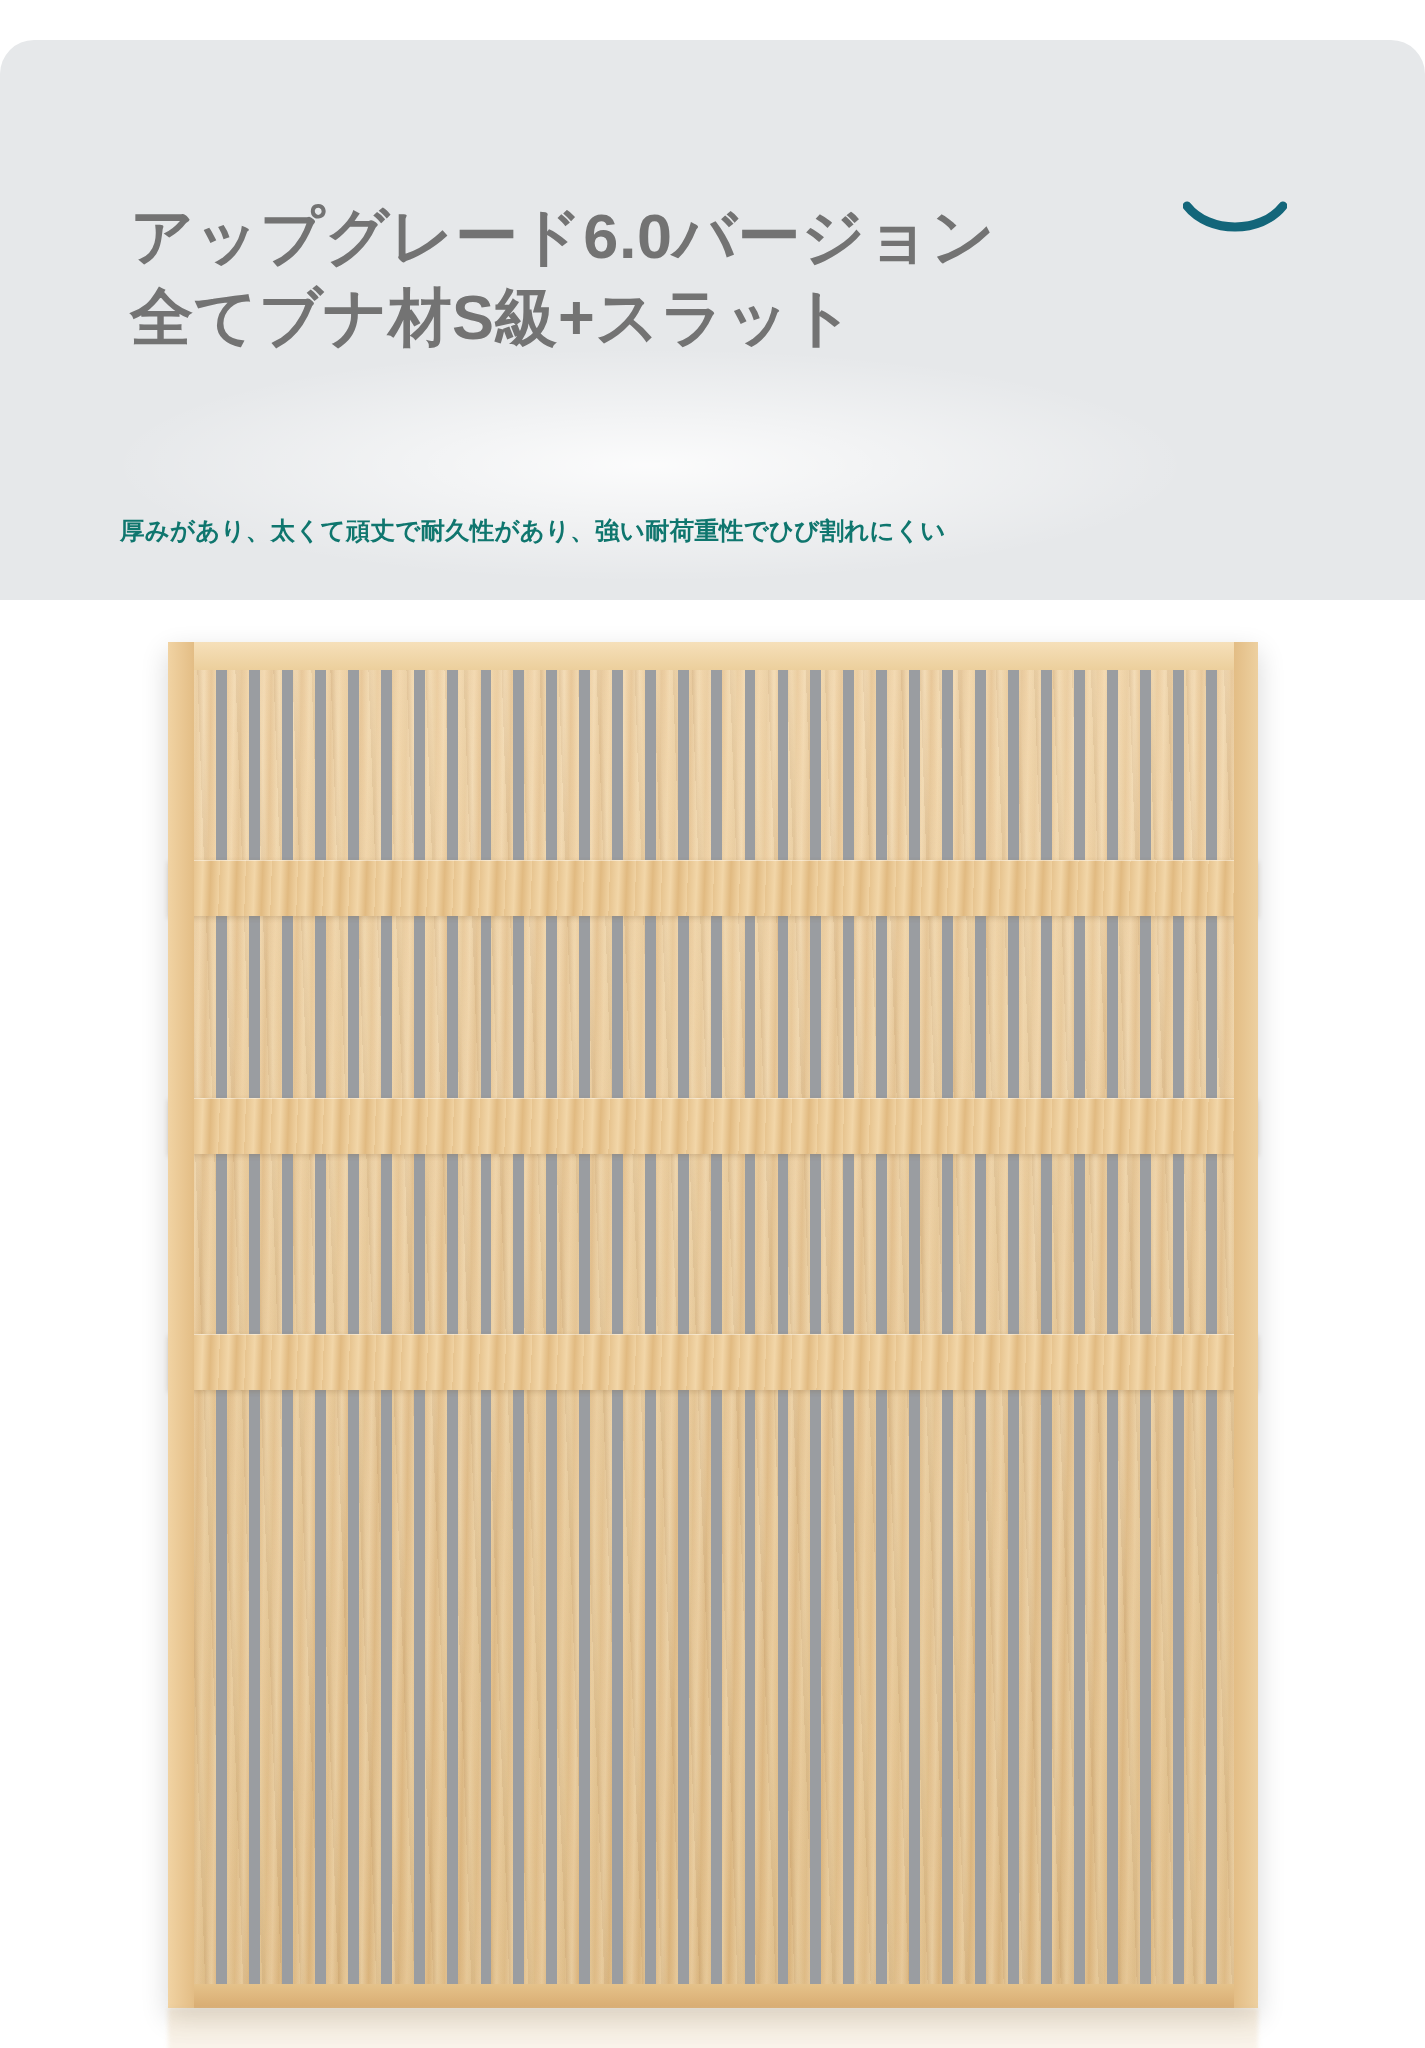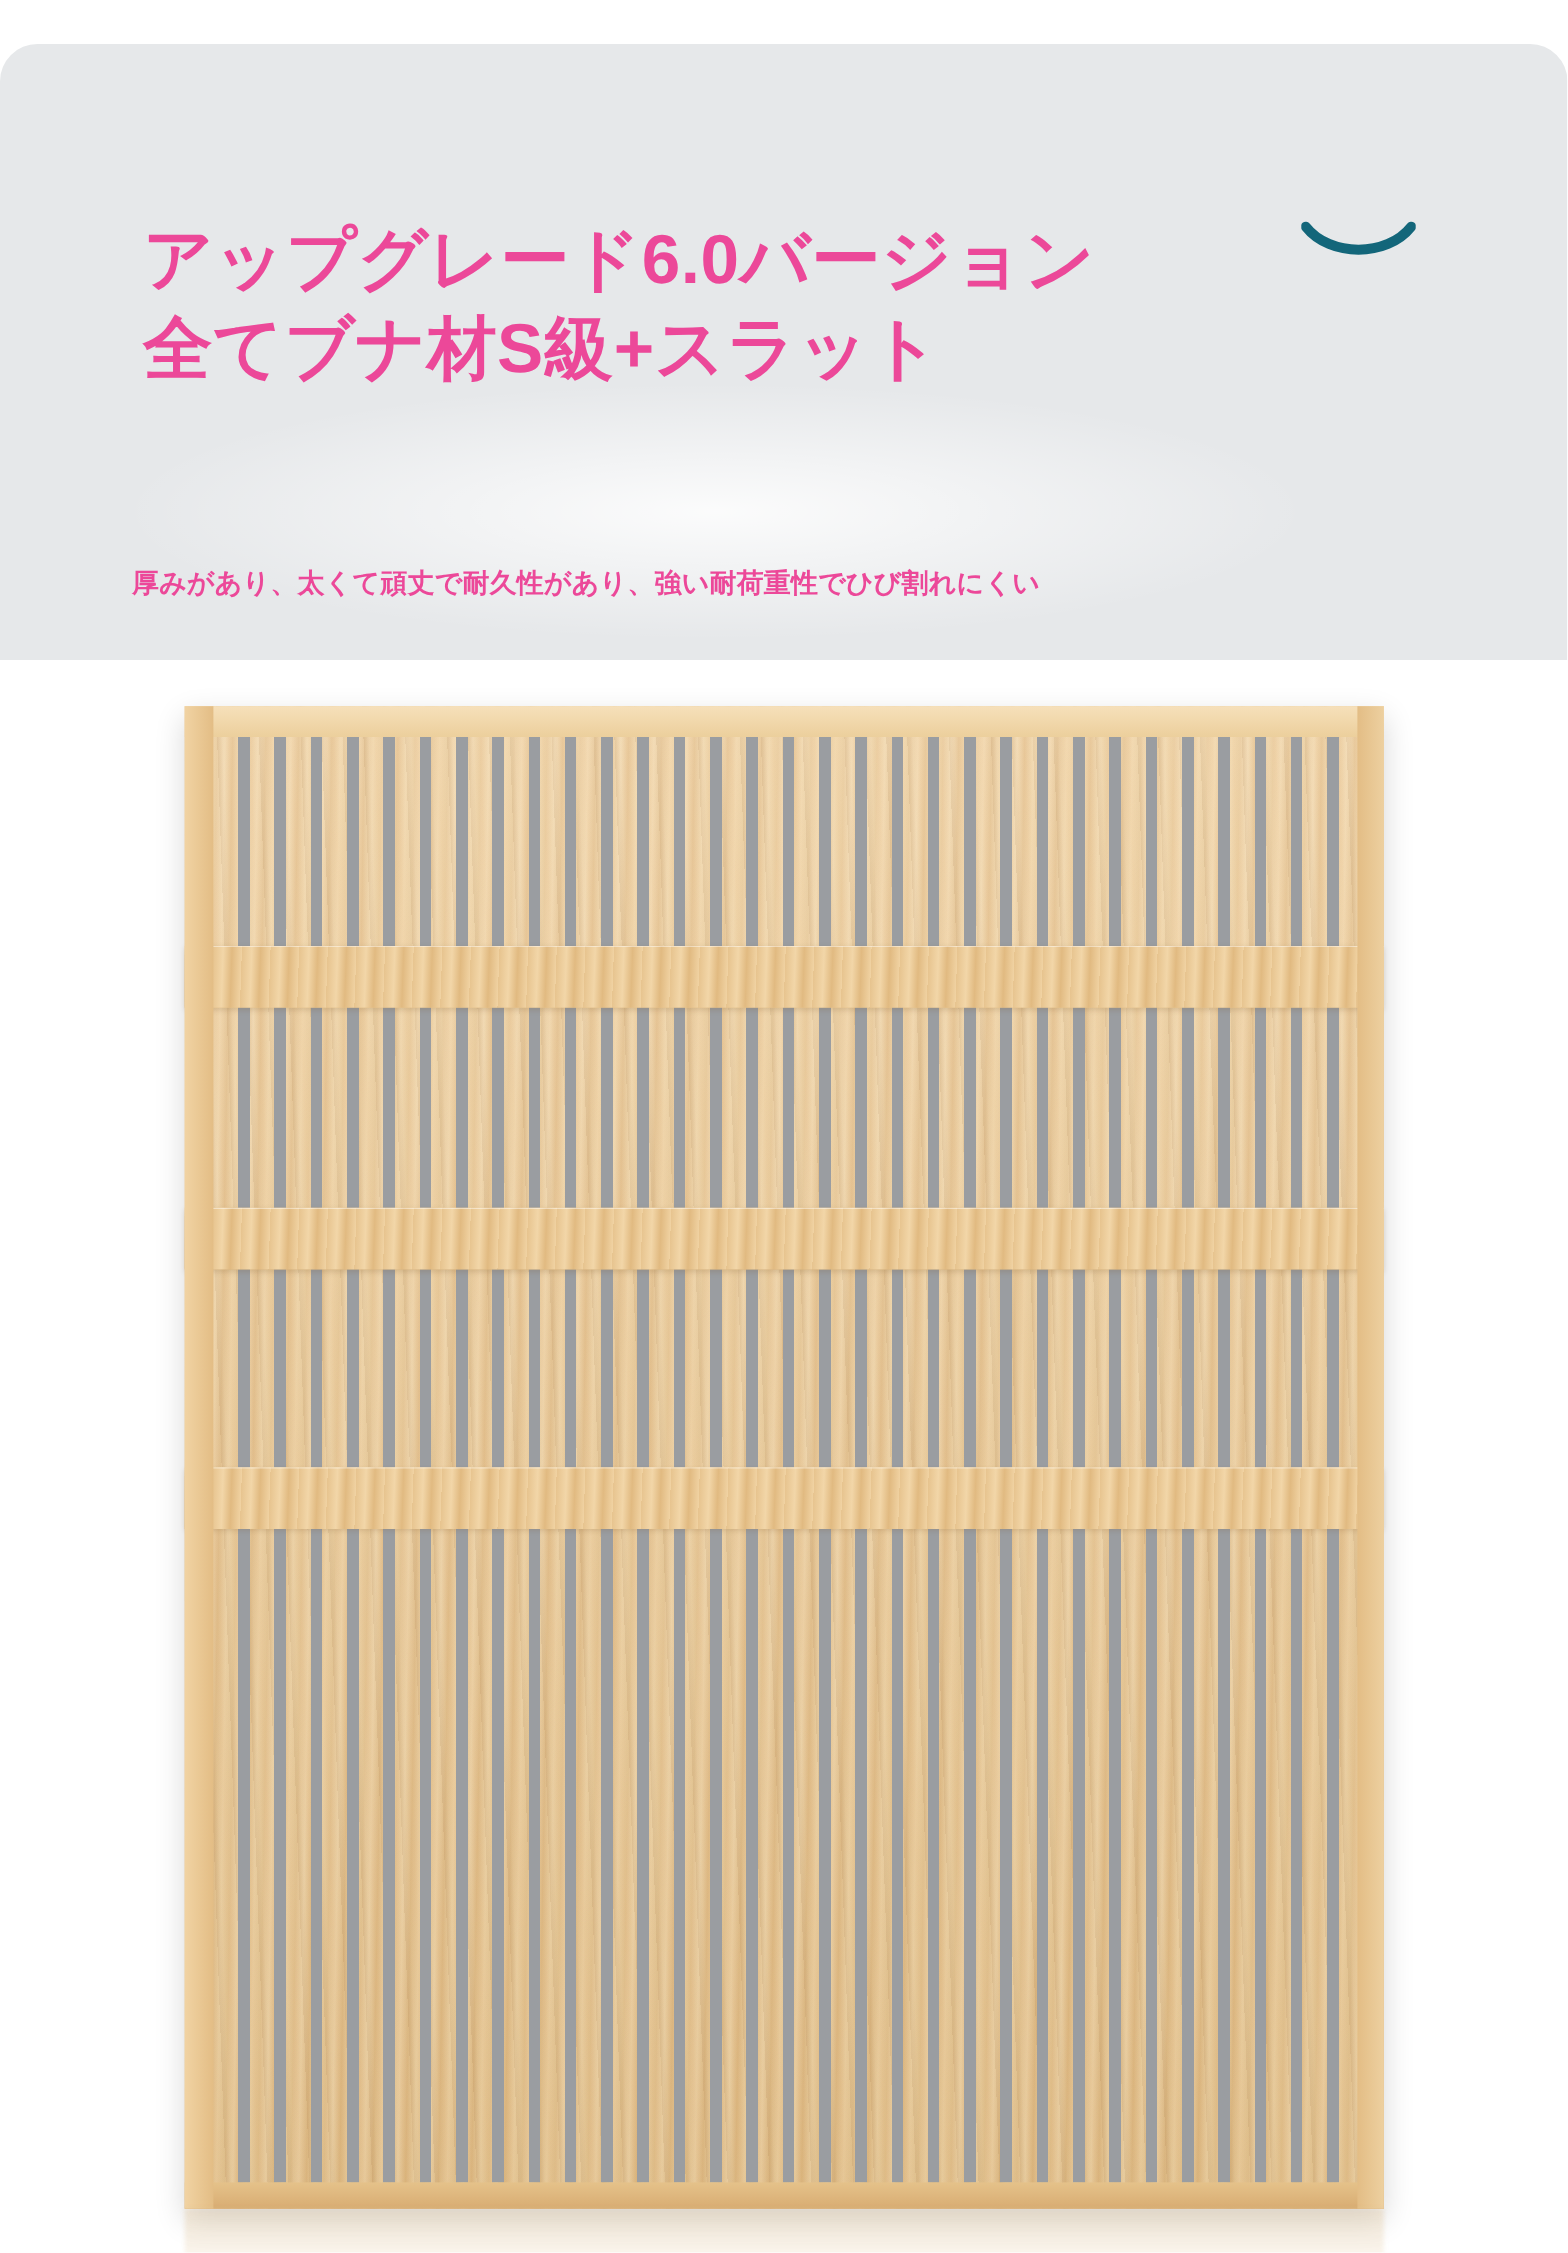--- a/index.html
+++ b/index.html
@@ -48,34 +48,34 @@
   .headline {
     position: absolute;
     left: 130px;
     top: 196px;
     width: 880px;
     margin: 0;
     font-size: 63px;
     line-height: 1.28;
     font-weight: 700;
     letter-spacing: 0.5px;
-    color: #ec4899;
+    color: #737373;
     white-space: pre-line;
   }
 
   .subhead {
     position: absolute;
     left: 120px;
     top: 513px;
     width: 1010px;
     margin: 0;
     font-size: 24.5px;
     line-height: 1.5;
     font-weight: 700;
-    color: #ec4899;
+    color: #0f766e;
     letter-spacing: 0.2px;
   }
 
   
   .swoosh {
     position: absolute;
     right: 138px;
     top: 200px;
     width: 104px;
     height: 36px;

